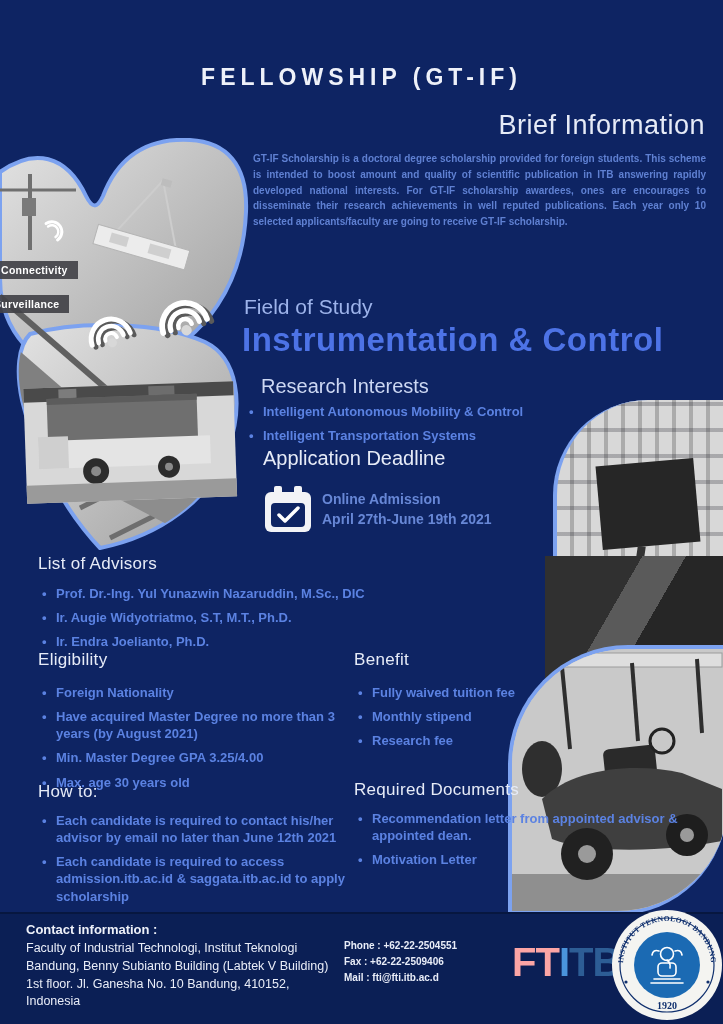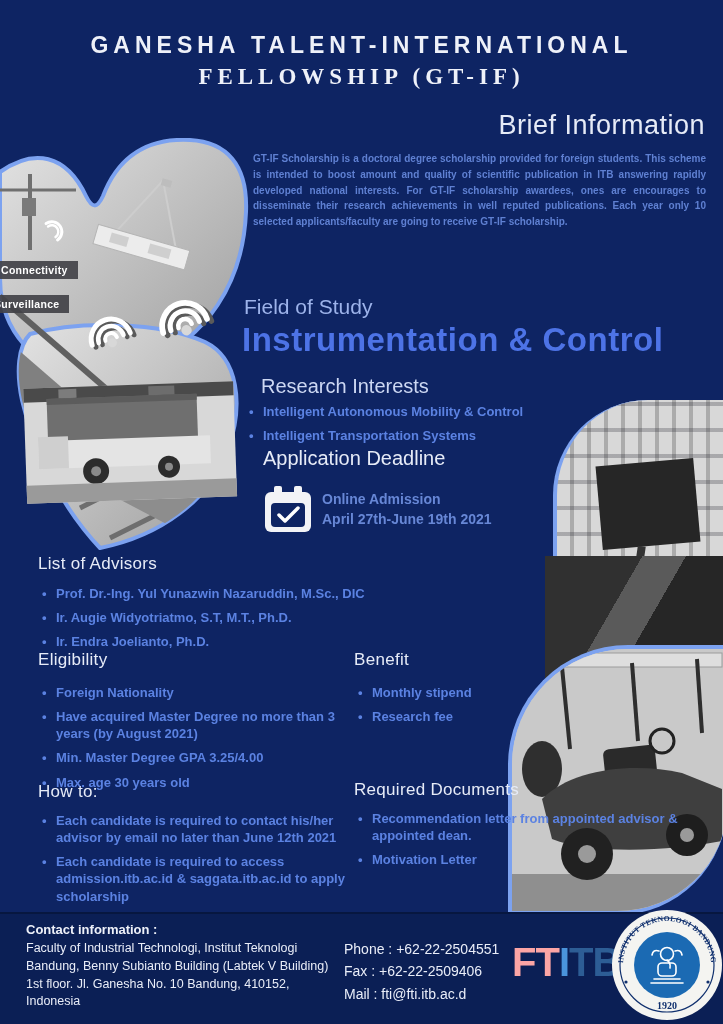--- a/index.html
+++ b/index.html
@@ -8,21 +8,21 @@
     background:#0e2463;
     font-family:"Liberation Sans", sans-serif;
   }
   .abs{position:absolute;}
   
   .title{
     left:0;right:0;text-align:center;color:#eef1f9;font-weight:bold;
     font-size:23px;letter-spacing:5px;
   }
   .title1{top:32px;}
-  .title2{top:64px;font-family:Liberation Serif, serif;}
+  .title2{top:64px;}
   
   .h-white{color:#e6ebf7;font-weight:400;}
   .h-brief{top:110px;right:18px;font-size:27px;letter-spacing:.5px;}
   .h-deadline{top:447px;left:263px;font-size:20px;}
   .h-small{font-size:17px;letter-spacing:.3px;}
   .h-ri{top:375px;left:261px;font-size:20px;color:#cdd8f3;}
   
   .brief-body{
     top:151px;left:253px;width:453px;color:#5f80d2;font-size:10px;
     font-weight:bold;line-height:1.58;text-align:justify;
@@ -72,32 +72,31 @@
   }
   .tag-conn{left:-9px;top:261px;}
   .tag-surv{left:-16px;top:295px;}
   
   .footer{
     left:0;top:912px;width:723px;height:112px;background:#0b1f55;
     border-top:2px solid #071740;
   }
   .contact-head{left:26px;top:8px;color:#eef1f9;font-size:13px;font-weight:bold;text-align:center;}
   .address{left:26px;top:26px;width:320px;color:#e9edf8;font-size:12.5px;font-weight:normal;line-height:1.42;}
-  .phones{left:344px;top:24px;color:#e9edf8;font-size:14px;font-weight:normal;line-height:1.6;}
+  .phones{left:344px;top:24px;color:#e9edf8;font-size:10px;font-weight:bold;line-height:1.6;}
   .fti-logo{left:512px;top:26px;font-size:40px;font-weight:800;letter-spacing:-1px;}
   .fti-logo .p1{color:#fca5a5;} .fti-logo .p2{color:#4a94dc;} .fti-logo .p3{color:#2d5d95;}
   .seal{left:610px;top:-6px;}
   .seal text{font-family:"Liberation Serif", serif;} .z3{z-index:3;}
 </style>
 </head>
 <body>
 
 <div class="poster">
 
-  <div class="abs title title1">GANESHA TALENT-INTERNATIONAL</div>
   <div class="abs title title2">FELLOWSHIP (GT-IF)</div>
 
   <svg class="abs" style="left:0;top:138px;" width="250" height="412" viewBox="0 0 250 412">
     <defs>
       <linearGradient id="gph" x1="0" y1="0" x2="1" y2="1">
         <stop offset="0" stop-color="#e3e3e3"></stop>
           <stop offset="1" stop-color="#9d9d9d"></stop>
       </linearGradient>
       <clipPath id="leafclip">
         <path d="M0,34 C34,10 66,16 86,58 C92,70 97,71 103,58 C120,14 152,0 190,2 C226,4 248,26 246,74 C243,146 206,200 148,224 C104,242 62,240 36,218 C14,200 0,175 0,140 Z"></path>
@@ -245,20 +244,21 @@
 
   <div class="abs h-white h-small z3" style="left:38px;top:650px;">Eligibility</div>
   <ul class="abs blist elig-list z3">
     <li>Foreign Nationality</li>
     <li>Have acquired Master Degree no more than 3 years (by August 2021)</li>
     <li>Min. Master Degree GPA 3.25/4.00</li>
     <li>Max. age 30 years old</li>
   </ul>
   <div class="abs h-white h-small z3" style="left:354px;top:650px;">Benefit</div>
   <ul class="abs blist ben-list z3">
+    <li>Fully waived tuition fee</li>
     <li>Monthly stipend</li>
     <li>Research fee</li>
   </ul>
 
   <div class="abs h-white h-small z3" style="left:38px;top:782px;">How to:</div>
   <ul class="abs blist how-list z3">
     <li>Each candidate is required to contact his/her advisor by email no later than June 12th 2021</li>
     <li>Each candidate is required to access admission.itb.ac.id &amp; saggata.itb.ac.id to apply scholarship</li>
   </ul>
   <div class="abs h-white h-small z3" style="left:354px;top:780px;">Required Documents</div>

